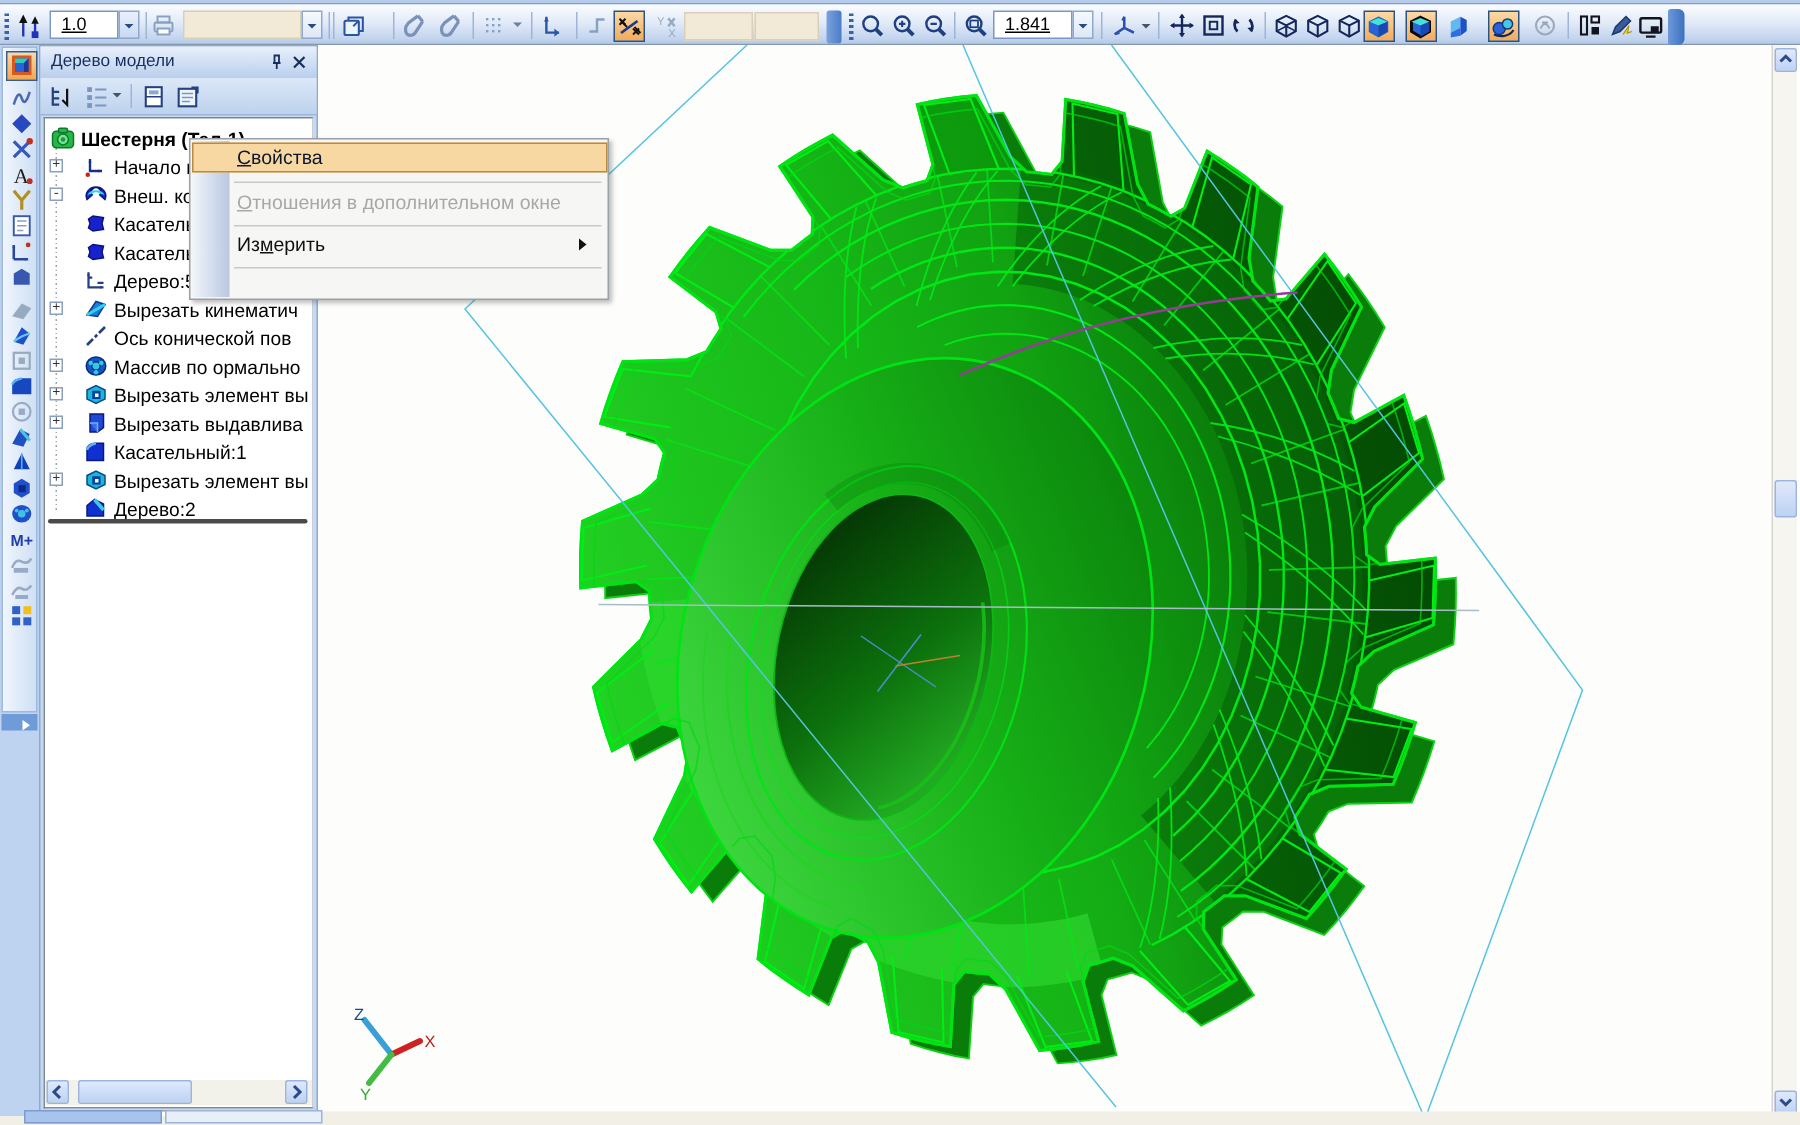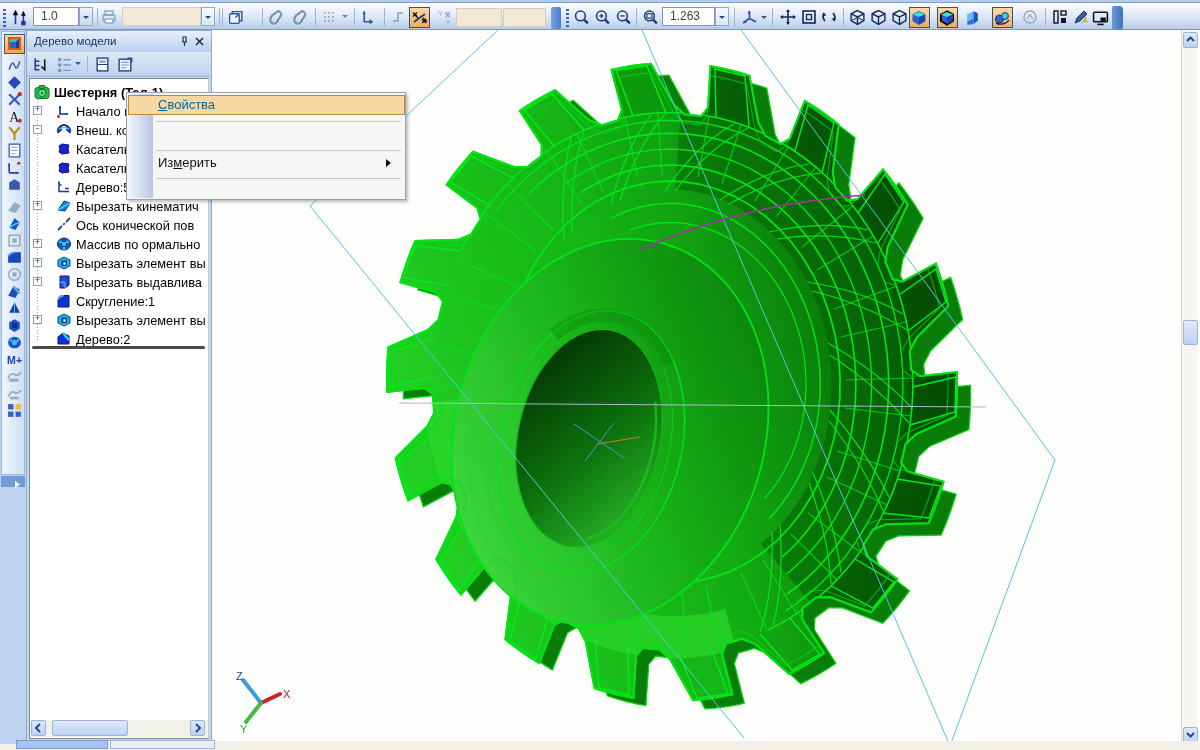--- a/index.html
+++ b/index.html
@@ -6,21 +6,21 @@
 .abs { position:absolute; }
 #topstrip { left:0; top:0; width:1200px; height:3px; background:#b6cbe9;
   border-bottom:1px solid #7da0cf; }
 #toolbar { left:0; top:3px; width:1200px; height:27px;
   background:linear-gradient(#fbfdff, #dfe9f7 50%, #c2d4ee 88%, #b4cae8);
   border-bottom:1px solid #8898ac; }
 .tsep { position:absolute; top:5px; width:1px; height:18px; background:#9db6d8; }
 .grip { position:absolute; top:6px; width:3px; height:18px;
   background:repeating-linear-gradient(#3a62a8 0 2px, transparent 2px 4px); }
 .combo { position:absolute; height:19px; background:#fff; border:1px solid #7a96c4;
-  font-size:12px; color:#404040; padding-left:7px; line-height:17px; }
+  font-size:12px; color:#000000; padding-left:7px; line-height:17px;text-decoration:underline; }
 .combobtn { position:absolute; height:19px; width:14px;
   background:linear-gradient(#eaf1fb,#c6d8f2); border:1px solid #90a8cc; }
 .combobtn:after { content:""; position:absolute; left:3px; top:8px;
   border:3px solid transparent; border-top-color:#2a4a80; }
 .beige { position:absolute; height:19px; background:#f2ead6; border:1px solid #d8d0ba; }
 .tbtn-on { position:absolute; width:21px; height:21px; top:4px;
   background:linear-gradient(#fbd9a6,#f3ab58); border:1px solid #30507e; }
 #leftdock { left:0; top:30px; width:26px; height:714px; background:#bed3ef; }
 #lstrip { left:1px; top:31px; width:24px; height:444px;
   background:linear-gradient(90deg,#f0f6fd,#cfdff4); border:1px solid #9fb9de; }
@@ -143,21 +143,21 @@
       <circle cx="7" cy="6.5" r="4.6" fill="none" stroke="#1f3f7f" stroke-width="1.5"></circle>
       <path d="M10.4,10 L14,13.6" stroke="#1f3f7f" stroke-width="2.4"></path>
       <path d="M5,6.5 L9,6.5" stroke="#1f3f7f" stroke-width="1.3"></path>
     </svg>
 <div class="tsep" style="left:636px"></div>
 <svg style="position:absolute;left:642px;top:6px" width="17" height="17" viewBox="0 0 16 16">
       <circle cx="7" cy="6.5" r="4.6" fill="none" stroke="#1f3f7f" stroke-width="1.5"></circle>
       <path d="M10.4,10 L14,13.6" stroke="#1f3f7f" stroke-width="2.4"></path>
       <rect x="4.6" y="4.4" width="4.8" height="4.2" fill="none" stroke="#1f3f7f" stroke-width="1.1"></rect>
     </svg>
-<div class="combo" style="left:662px;top:4px;width:53px">1.263</div>
+<div class="combo" style="left:662px;top:4px;width:53px">1.841</div>
 <div class="combobtn" style="left:715px;top:4px;background:linear-gradient(#f6f9fd,#dde8f6)"></div>
 <div class="tsep" style="left:734px"></div>
 <svg style="position:absolute;left:741px;top:6px" width="17" height="17" viewBox="0 0 16 16">
       <path d="M8,9 L8,2 M8,9 L2,13 M8,9 L14,12" fill="none" stroke="#2a50b0" stroke-width="1.6"></path>
       <path d="M2,13 L5,12.2 M14,12 L11.4,10.6 M8,2 L6.8,4.4" stroke="#2a50b0" stroke-width="1.3"></path>
     </svg>
 <div style="position:absolute;left:761px;top:13px;border:3.5px solid transparent;border-top-color:#44546a"></div>
 <div class="tsep" style="left:772px"></div>
 <svg style="position:absolute;left:780px;top:6px" width="16" height="16" viewBox="0 0 16 16">
       <path d="M8,1 L8,15 M1,8 L15,8" stroke="#14275a" stroke-width="1.6"></path>
@@ -425,21 +425,21 @@
 <div class="texp" style="left:3px;top:198px">+</div>
 <svg style="position:absolute;left:26px;top:195px" width="16" height="16" viewBox="0 0 16 16">
       <path d="M4,2 L13,2 L13,11 L9,14 L4,14 Z" fill="#2048d8" stroke="#0a1a80"></path>
       <path d="M4,8 L9,8 L9,14" stroke="#70b0f0" fill="#3a70e8"></path>
     </svg>
 <div class="trow" style="left:46px;top:194px">Вырезать выдавлива</div>
 <svg style="position:absolute;left:26px;top:214px" width="16" height="16" viewBox="0 0 16 16">
       <path d="M2,14 L2,7 Q2,2.5 8,2.5 L13,2.5 L13,14 Z" fill="#1030d0" stroke="#0a1a80"></path>
       <path d="M2,7 Q3,3.5 8,2.5" stroke="#60b0f8" stroke-width="1.6" fill="none"></path>
     </svg>
-<div class="trow" style="left:46px;top:213px">Скругление:1</div>
+<div class="trow" style="left:46px;top:213px">Касательный:1</div>
 <div class="texp" style="left:3px;top:236px">+</div>
 <svg style="position:absolute;left:26px;top:233px" width="16" height="16" viewBox="0 0 16 16">
       <path d="M2,5 L8,2 L14,5 L14,11 L8,14 L2,11 Z" fill="#18b8d8" stroke="#0a4a8a"></path>
       <path d="M5.5,5.5 L11,5.5 L11,11 L5.5,11 Z" fill="#0a3a9a"></path>
       <rect x="7.3" y="7.3" width="2.4" height="2.4" fill="#e8f8ff"></rect>
     </svg>
 <div class="trow" style="left:46px;top:232px">Вырезать элемент вы</div>
 <svg style="position:absolute;left:26px;top:252px" width="16" height="16" viewBox="0 0 16 16">
       <path d="M2,13 L2,6 L7,2 L13,5 L13,13 Z" fill="#1030d0" stroke="#0a1a80"></path>
       <path d="M7,2 L13,9" stroke="#40c8e8" stroke-width="2.4"></path>
@@ -549,19 +549,20 @@
       </svg></div>
 </div>
 <div class="abs" id="vpbottom"></div>
 <div class="abs" id="statusbar"></div>
 <div class="abs" style="left:16px;top:740px;width:92px;height:9px;background:#a8c4ec;border:1px solid #7a9cd0"></div>
 <div class="abs" style="left:110px;top:740px;width:105px;height:9px;background:#e9eff8;border:1px solid #9ab4dc"></div>
 
 <div class="abs" id="menu">
   <div id="menustrip"></div>
   <div id="mhot"></div>
-  <div class="mi" style="top:2px;color:#0369a1"><u>С</u>войства</div>
+  <div class="mi" style="top:2px;color:#0f172a"><u>С</u>войства</div>
   <div class="msep" style="top:28px"></div>
+  <div class="mi" style="top:32px;color:#a8a8a8"><u>О</u>тношения в дополнительном окне</div>
   <div class="msep" style="top:57px"></div>
   <div class="mi" style="top:60px;color:#111">Из<u>м</u>ерить
     <span style="position:absolute;right:9px;top:6px;width:0;height:0;border:4px solid transparent;border-left:5px solid #111"></span></div>
   <div class="msep" style="top:85px"></div>
 </div>
 
 </body></html>

